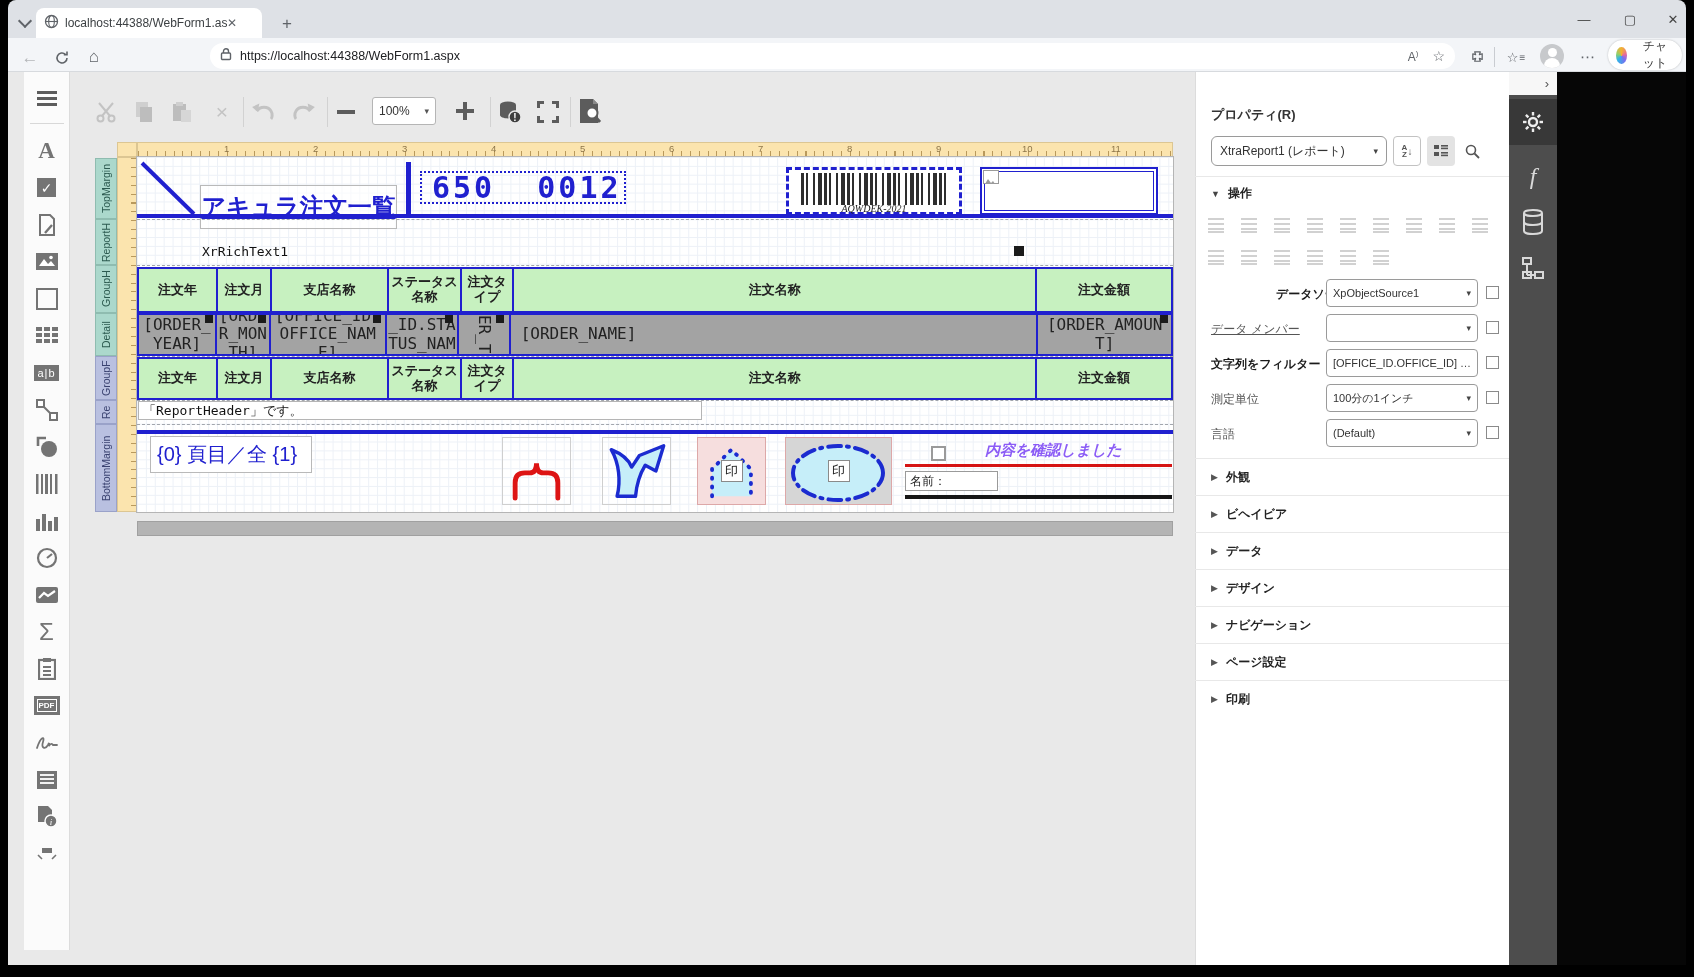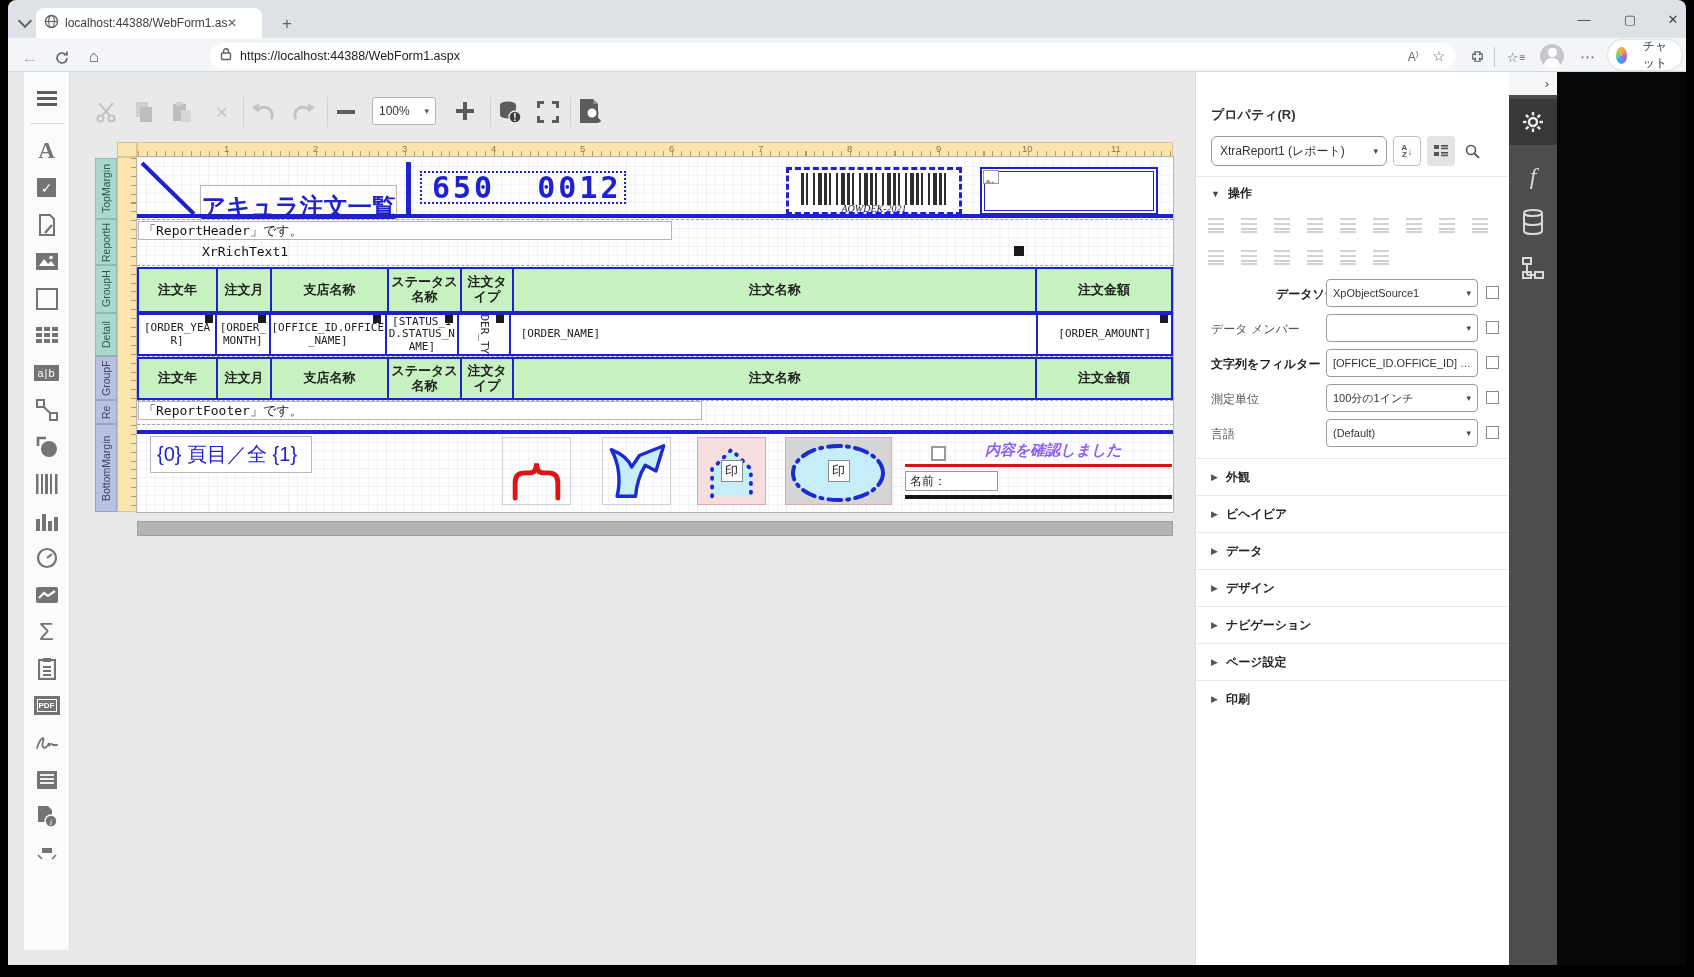--- a/index.html
+++ b/index.html
@@ -48,21 +48,21 @@
   
   #page{left:137px;top:157px;width:1036px;height:355px;background:#fff;outline:1px solid #b5b5b5;
         background-image:linear-gradient(#edf1f7 1px,transparent 1px),linear-gradient(90deg,#edf1f7 1px,transparent 1px);
         background-size:8.9px 8.9px;}
   .dashsep{left:137px;width:1036px;height:0;border-top:1px dashed #a2a6ad;}
   .blueline{left:137px;width:1036px;background:#2020cf;}
   .row{left:137px;width:1036px;display:flex;}
   .cell{border:2px solid #2020cf;margin-left:-2px;display:flex;align-items:center;justify-content:center;text-align:center;overflow:hidden;}
   .cell:first-child{margin-left:0;}
   .hcell{background:#c7f1c0;font-weight:bold;font-size:13px;line-height:1.15;word-break:break-all;}
-  .dcell{background:#ffffff;font-size:11px;line-height:1.15;word-break:break-all;}
+  .dcell{background:#a3a3a3;font-size:16px;line-height:1.15;word-break:break-all;}
   .handle{width:8px;height:8px;background:#1b1b1b;}
   .ctrlbox{border:1px solid #b9b9b9;background:rgba(255,255,255,.6);}
   .shapebox{top:437px;height:68px;border:1px solid #cfcfcf;}
   .stampchar{position:absolute;left:50%;top:50%;transform:translate(-50%,-50%);width:20px;height:20px;background:#fff;border:1px solid #8a8a8a;font-size:13px;display:flex;align-items:center;justify-content:center;}
 
   
   #props{left:1195px;top:72px;width:314px;height:893px;background:#fff;border-left:1px solid #dcdcdc;}
   .ptitle{left:1211px;top:106px;font-size:13px;font-weight:bold;color:#333;}
   .selector{left:1211px;top:136px;width:176px;height:30px;border:1px solid #9a9a9a;border-radius:6px;background:#fff;display:flex;align-items:center;font-size:12px;color:#333;padding:0 8px;justify-content:space-between;}
   .pbtn{top:136px;height:30px;border-radius:4px;display:flex;align-items:center;justify-content:center;color:#555;}
@@ -406,23 +406,20 @@
     <div style="position:absolute;left:2px;right:2px;top:2px;bottom:2px;border:1px solid #2020cf;"></div>
     <div style="position:absolute;left:1px;top:1px;width:14px;height:12px;background:#fff;border:1px solid #9a9a9a;">
       <svg width="12" height="10" viewBox="0 0 12 10">
           <path d="M1 9 4 4l3 4 2-2 2 3z" fill="#9a9a9a"></path>
         </svg>
     </div>
   </div>
   <div class="a blueline" style="top:214px;height:4px;"></div>
 
   <div class="a dashsep" style="top:219px;"></div>
-  <div class="a mono" style="left:138px;top:221px;width:534px;height:19px;border:1px solid #b5b5b5;font-size:13px;color:#111;display:flex;align-items:center;padding-left:4px;background:#fff;">
-    <span>「ReportHeader」です。</span>
-  </div>
   <div class="a mono" style="left:202px;top:244px;font-size:13px;color:#111;">
     <span>XrRichText1</span>
   </div>
   <div class="a" style="left:1014px;top:246px;width:10px;height:10px;background:#1b1b1b;"></div>
 
   <div class="a dashsep" style="top:265px;"></div>
   <div class="a row" style="top:267px;height:46px;">
     <div class="cell hcell" style="width:78px;">注文年</div>
     <div class="cell hcell" style="width:53px;">注文月</div>
     <div class="cell hcell" style="width:117px;">支店名称</div>
@@ -456,21 +453,21 @@
     <div class="cell hcell" style="width:53px;">注文月</div>
     <div class="cell hcell" style="width:117px;">支店名称</div>
     <div class="cell hcell" style="width:72px;">ステータス名称</div>
     <div class="cell hcell" style="width:51px;">注文タイプ</div>
     <div class="cell hcell" style="width:529px;">注文名称</div>
     <div class="cell hcell" style="width:136px;">注文金額</div>
   </div>
 
   <div class="a dashsep" style="top:400px;"></div>
   <div class="a mono" style="left:138px;top:401px;width:564px;height:19px;border:1px solid #b5b5b5;font-size:13px;color:#111;display:flex;align-items:center;padding-left:4px;background:#fff;">
-    <span>「ReportFooter」です。</span>
+    <span>「ReportHeader」です。</span>
   </div>
 
   <div class="a dashsep" style="top:424px;"></div>
   <div class="a blueline" style="top:430px;height:4px;"></div>
   <div class="a ctrlbox" style="left:150px;top:436px;width:162px;height:37px;display:flex;align-items:center;padding-left:6px;background:#fff;">
     <span style="font-size:20px;color:#2020cf;">{0} 頁目／全 {1}</span>
   </div>
   <div class="a shapebox" style="left:502px;width:69px;">
     <svg width="67" height="66" viewBox="0 0 68 68">
         <path d="M12 62 L12 46 Q12 36 22 36 L27 36 Q34 36 34 26 Q34 36 41 36 L46 36 Q56 36 56 46 L56 62" fill="none" stroke="#dd1414" stroke-width="5" stroke-linecap="round"></path>
@@ -558,21 +555,21 @@
       <div class="opicon"></div>
   </div>
 
   <div class="a prow-label bold" style="left:1276px;top:286px;">データソース</div>
   <div class="a pctrl" style="top:279px;">
     <span>XpObjectSource1</span>
       <span style="font-size:9px;color:#444;">▾</span>
   </div>
   <div class="a pchk" style="top:286px;"></div>
 
-  <div class="a prow-label" style="left:1211px;top:321px;">データ メンバー</div>
+  <div class="a prow-label" style="left:1211px;top:321px;text-decoration:underline;">データ メンバー</div>
   <div class="a pctrl" style="top:314px;">
     <span></span>
       <span style="font-size:9px;color:#444;">▾</span>
   </div>
   <div class="a pchk" style="top:321px;"></div>
 
   <div class="a prow-label bold" style="left:1211px;top:356px;">文字列をフィルター</div>
   <div class="a pctrl" style="top:349px;">
     <span style="overflow:hidden;white-space:nowrap;">[OFFICE_ID.OFFICE_ID] ...</span>
       <span style="font-size:11px;color:#444;">…</span>

